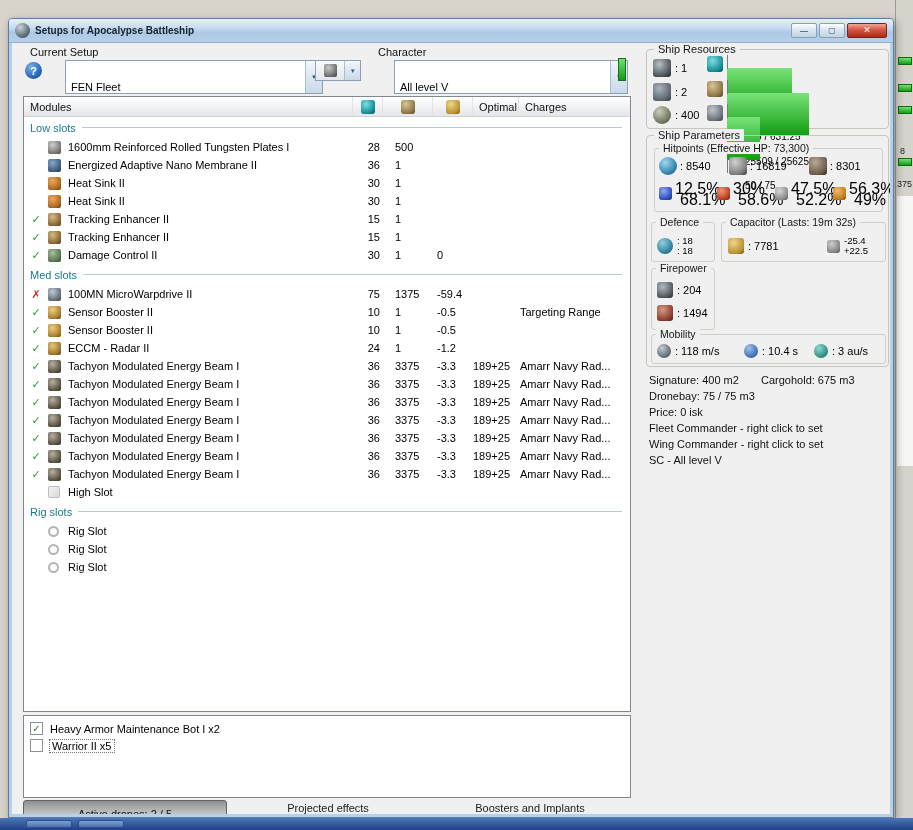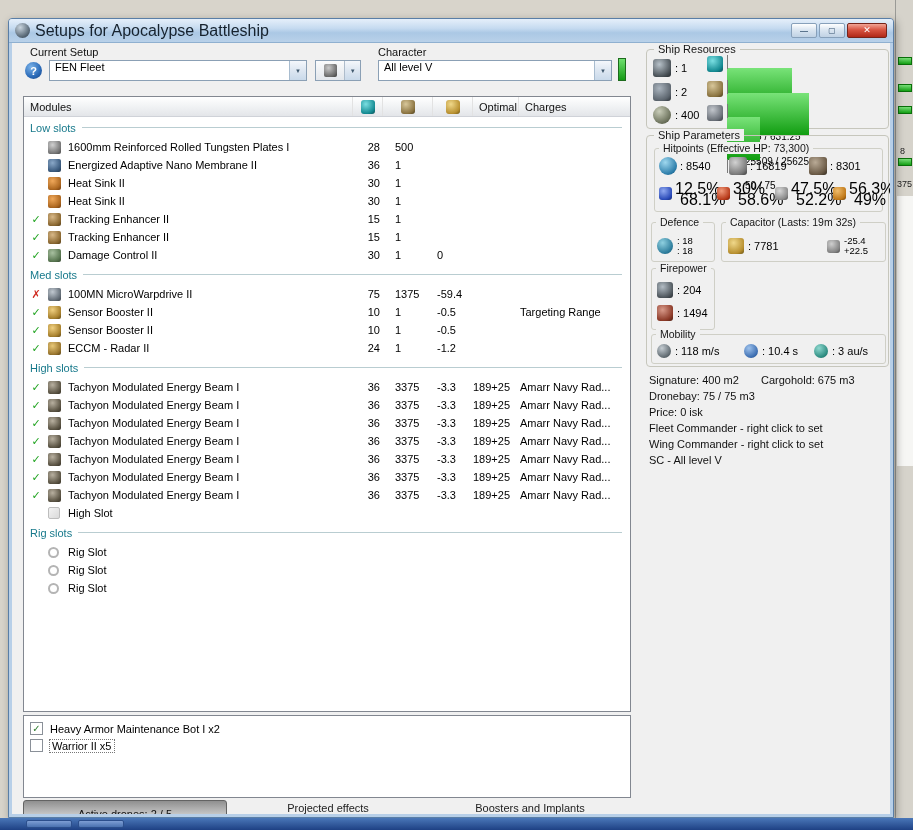--- a/index.html
+++ b/index.html
@@ -23,37 +23,37 @@
 
   
   .window { position:absolute; left:8px; top:18px; width:886px; height:800px;
     background:#b7cfe8; border:1px solid #5a7ea6; border-radius:4px 4px 0 0;
     box-shadow:2px 3px 9px rgba(0,0,0,0.35); }
   .titlebar { position:absolute; left:0; right:0; top:0; height:24px; border-radius:3px 3px 0 0;
     background:linear-gradient(#e5effa,#c6dbf0 40%,#abc8e5 60%,#b9d1e9);
     border-bottom:1px solid #8fb0d0; display:flex; align-items:center; padding:0 6px; gap:5px; }
   .win-icon { width:15px; height:15px; border-radius:50%;
     background:radial-gradient(circle at 35% 30%, #c8d4de, #5a6a78 65%, #2a3642); }
-  .win-title { font-size:16px; font-weight:normal; color:#16222e; flex:1; white-space:nowrap; }
+  .win-title { font-size:10px; font-weight:bold; color:#16222e; flex:1; white-space:nowrap; }
   .win-btns { display:flex; gap:2px; align-self:flex-start; margin-top:4px; }
   .wbtn { width:26px; height:15px; border:1px solid #87a0ba; border-radius:2px;
     background:linear-gradient(#ffffff,#dbe6f1 45%,#c0d2e4); display:flex; align-items:center; justify-content:center;
     font-size:8px; color:#33506d; font-weight:bold; line-height:1; }
   .wbtn.close { width:40px; background:linear-gradient(#f0a austin,#d75442 45%,#b22819);
     background:linear-gradient(#f2a596,#d75442 45%,#b02818); border-color:#77241a; color:#fff; font-size:9px; }
 
   .content { position:absolute; left:3px; right:3px; top:24px; bottom:3px; background:#f0f0f0; overflow:hidden; }
 
   .lbl { position:absolute; color:#111; }
 
   
   .help-icon { position:absolute; width:17px; height:17px; border-radius:50%;
     background:radial-gradient(circle at 35% 30%, #7ab2e8, #2a6ab8 60%, #17407e);
     color:#fff; font-weight:bold; display:flex; align-items:center; justify-content:center; font-size:11px; }
-  .combo { position:absolute; height:21px; background:#fff; border:1px solid #8ba0b5; display:flex; align-items:flex-start; }
+  .combo { position:absolute; height:34px; background:#fff; border:1px solid #8ba0b5; display:flex; align-items:flex-end;margin-left:16px; }
   .combo-text { flex:1; padding-left:5px; white-space:nowrap; overflow:hidden; }
   .combo-btn { width:17px; height:100%; border-left:1px solid #a8bccf;
     background:linear-gradient(#f4f7fb,#dfe8f2 45%,#c9d9ea);
     display:flex; align-items:center; justify-content:center; font-size:6px; color:#40596e; }
   .split-btn { position:absolute; height:21px; border:1px solid #8ba0b5; background:linear-gradient(#fafbfc,#e3e7ec); display:flex; }
   .sb-icon { width:29px; display:flex; align-items:center; justify-content:center; }
   .sb-icon i { display:block; width:13px; height:13px; border-radius:2px;
     background:radial-gradient(circle at 35% 30%, #c9c9c9, #6a6a6a 70%, #3b3b3b); }
   .sb-arrow { width:16px; border-left:1px solid #aebccb; display:flex; align-items:center; justify-content:center;
     font-size:6px; color:#40596e; background:linear-gradient(#f4f7fb,#dfe8f2 45%,#c9d9ea); }
@@ -353,24 +353,20 @@
               <span class="mt-c cell-ic">
                 <span class="mi mi-eccm"></span>
               </span>
               <span class="mt-c nm">ECCM - Radar II</span>
               <span class="mt-c n1">24</span>
               <span class="mt-c n2">1</span>
               <span class="mt-c n3">-1.2</span>
               <span class="mt-c n4"></span>
               <span class="mt-c n5"></span>
             </div>
-            <div class="mt-sec">
-              <span class="sec-t">High slots</span>
-              <span class="sec-line"></span>
-            </div>
             <div class="mt-row">
               <span class="mt-c st ok">✓</span>
               <span class="mt-c cell-ic">
                 <span class="mi mi-tachyon"></span>
               </span>
               <span class="mt-c nm">Tachyon Modulated Energy Beam I</span>
               <span class="mt-c n1">36</span>
               <span class="mt-c n2">3375</span>
               <span class="mt-c n3">-3.3</span>
               <span class="mt-c n4">189+25</span>

